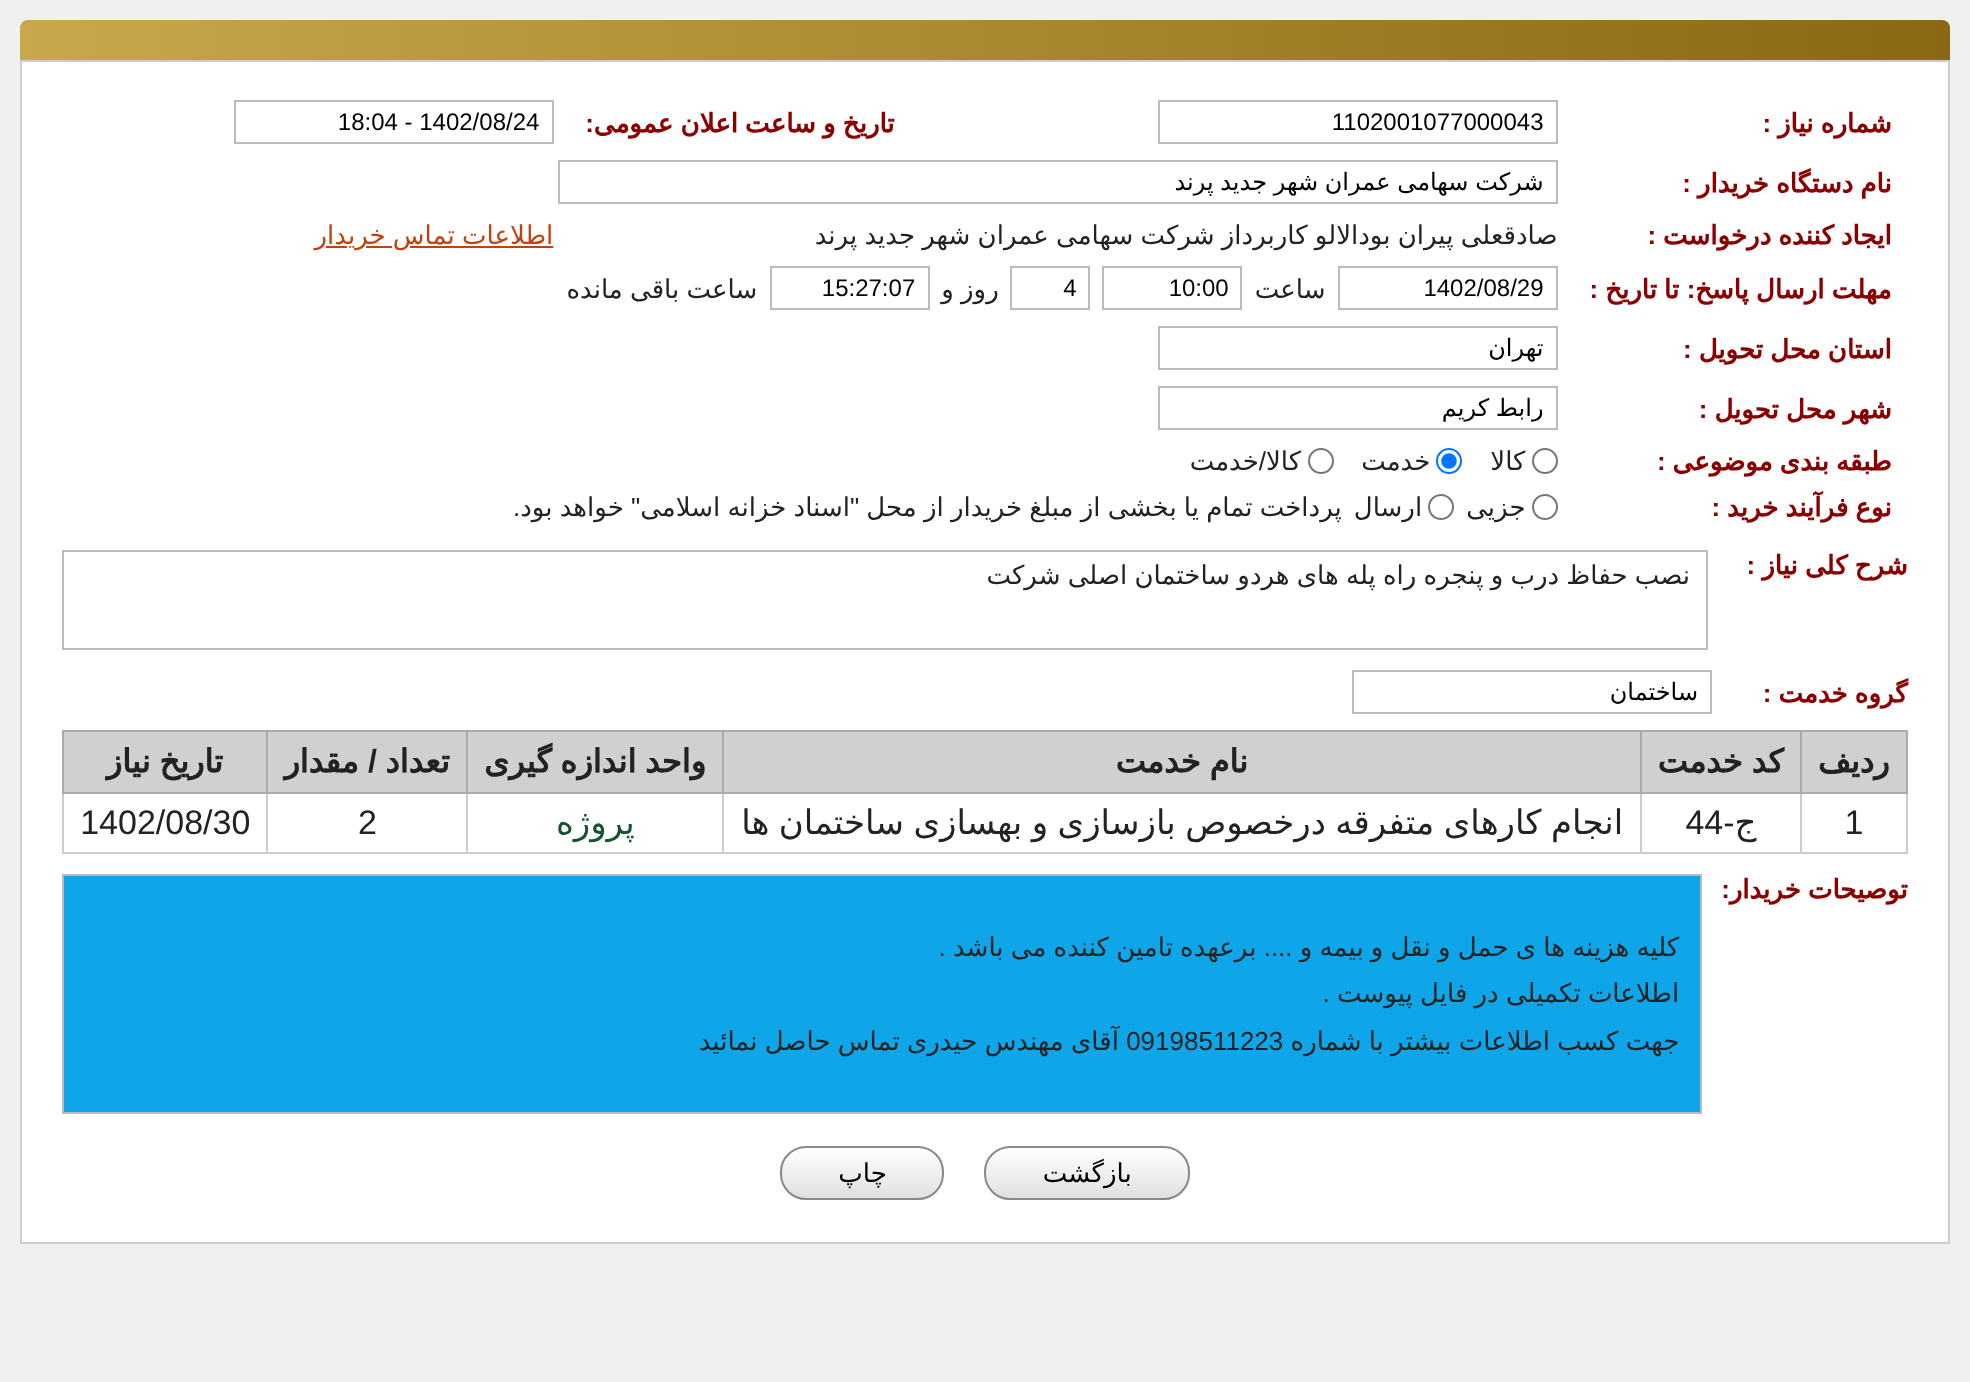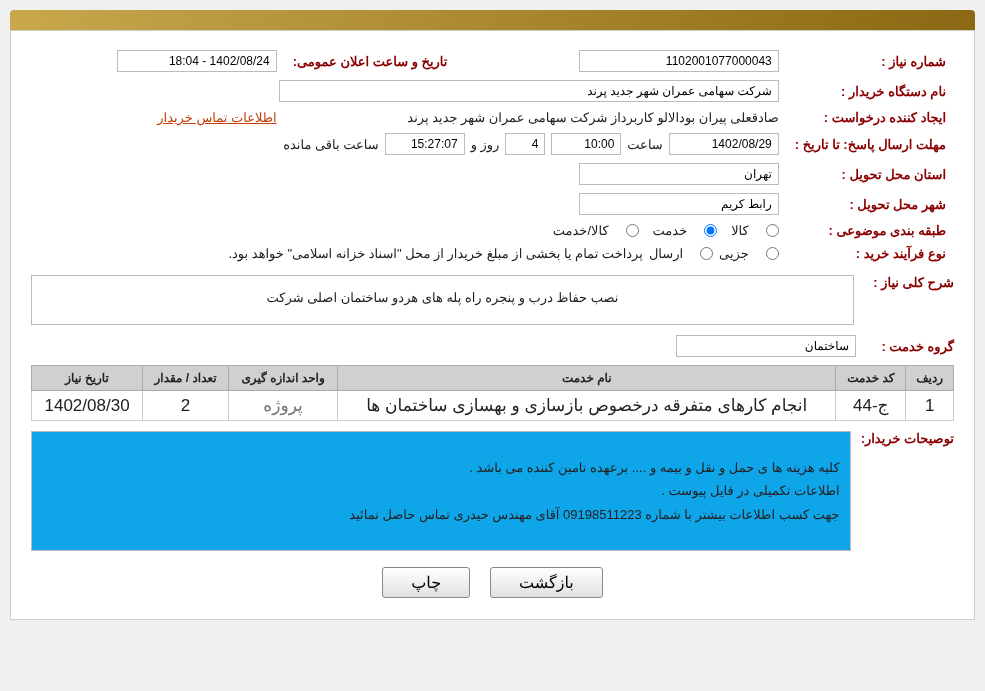--- a/index.html
+++ b/index.html
@@ -80,42 +80,42 @@
       cursor: pointer;
     }
     .radio-group {
       display: flex;
       gap: 14px;
       align-items: center;
     }
     .radio-item {
       display: flex;
       align-items: center;
-      gap: 17px;
+      gap: 3px;
     }
     .desc-box {
       border: 1px solid #bbb;
-      padding: 14px 8px;
+      padding: 4px 8px;
       background: #fff;
       min-height: 50px;
-      text-align: center;
+      text-align: right;
       direction: rtl;
     }
     
     .data-table {
       width: 100%;
       border-collapse: collapse;
       margin-top: 8px;
     }
     .data-table th {
       background: #d0d0d0;
       border: 1px solid #aaa;
       padding: 5px 8px;
       text-align: center;
-      font-size: 12px;
+      font-size: 16px;
       font-weight: bold;
     }
     .data-table td {
       border: 1px solid #ccc;
       padding: 4px 8px;
       text-align: center;
       font-size: 17px;
     }
     .data-table tr:nth-child(even) td { background: #f9f9f9; }
     .buyer-desc-box {
@@ -130,24 +130,24 @@
     .btn-row {
       display: flex;
       justify-content: center;
       gap: 20px;
       margin-top: 16px;
       margin-bottom: 6px;
     }
     .btn {
       padding: 5px 28px;
       font-family: Tahoma, Arial, sans-serif;
-      font-size: 16px;
+      font-size: 13px;
       cursor: pointer;
       border: 1px solid #888;
-      border-radius: 3px;
+      border-radius: 13px;
     }
     .btn-print {
       background: linear-gradient(to bottom, #fff, #e0e0e0);
     }
     .btn-back {
       background: linear-gradient(to bottom, #fff, #e0e0e0);
     }
     .inline-label {
       color: #8B0000;
       font-weight: bold;
@@ -284,21 +284,21 @@
           <th>واحد اندازه گیری</th>
           <th>تعداد / مقدار</th>
           <th>تاریخ نیاز</th>
         </tr>
       </thead>
       <tbody id="khadamat-tbody">
       <tr>
             <td>1</td>
             <td>ج-44</td>
             <td>انجام کارهای متفرقه درخصوص بازسازی و بهسازی ساختمان ها</td>
-            <td style="color: #737373;">پروژه</td>
+            <td style="color: #14532d;">پروژه</td>
             <td>2</td>
             <td>1402/08/30</td>
           </tr>
         </tbody>
     </table>
 
     <div style="display:flex;align-items:flex-start;margin-top:10px;">
       <span class="inline-label" style="min-width:90px;margin-left:10px;">توصیحات خریدار:</span>
       <div class="buyer-desc-box" style="flex:1;">
         <span id="tosaif-content">کلیه هزینه ها ی حمل و نقل و بیمه و .... برعهده تامین کننده  می باشد .<br>اطلاعات تکمیلی در فایل پیوست .<br>جهت کسب اطلاعات بیشتر با شماره 09198511223 آقای مهندس حیدری تماس حاصل نمائید</span>

